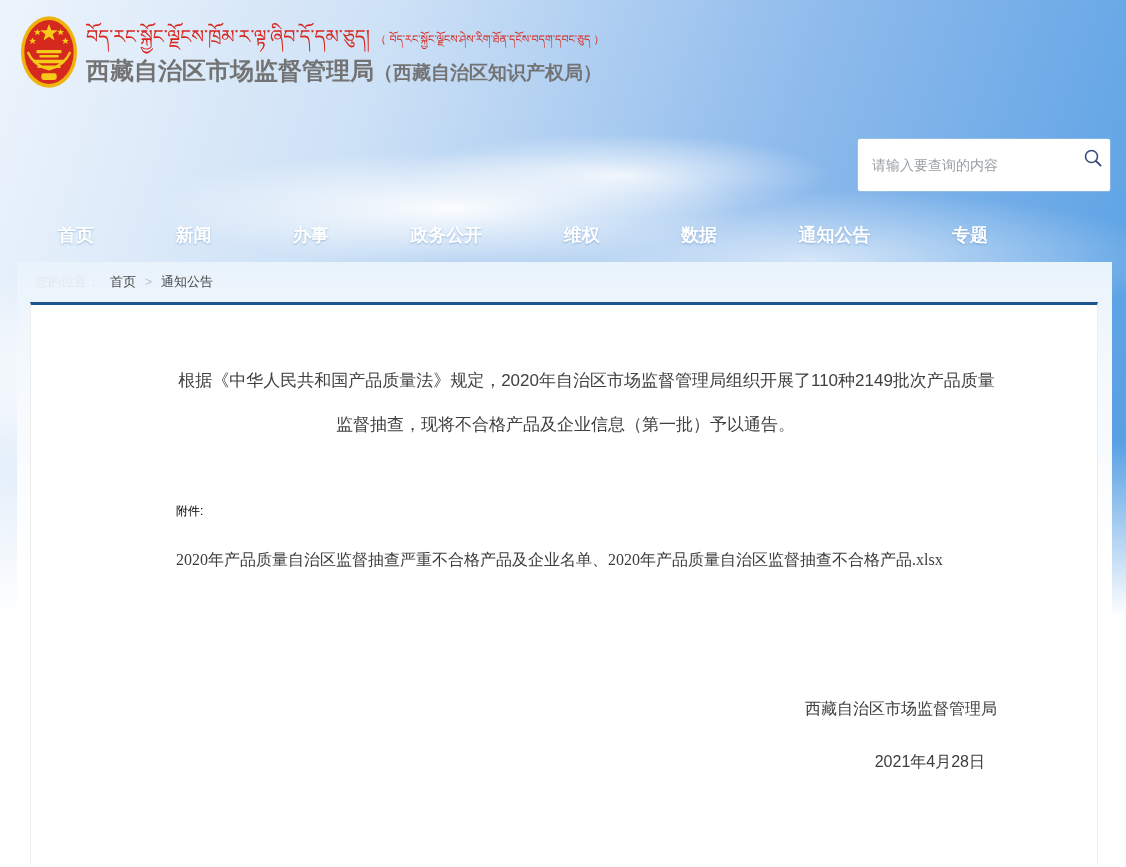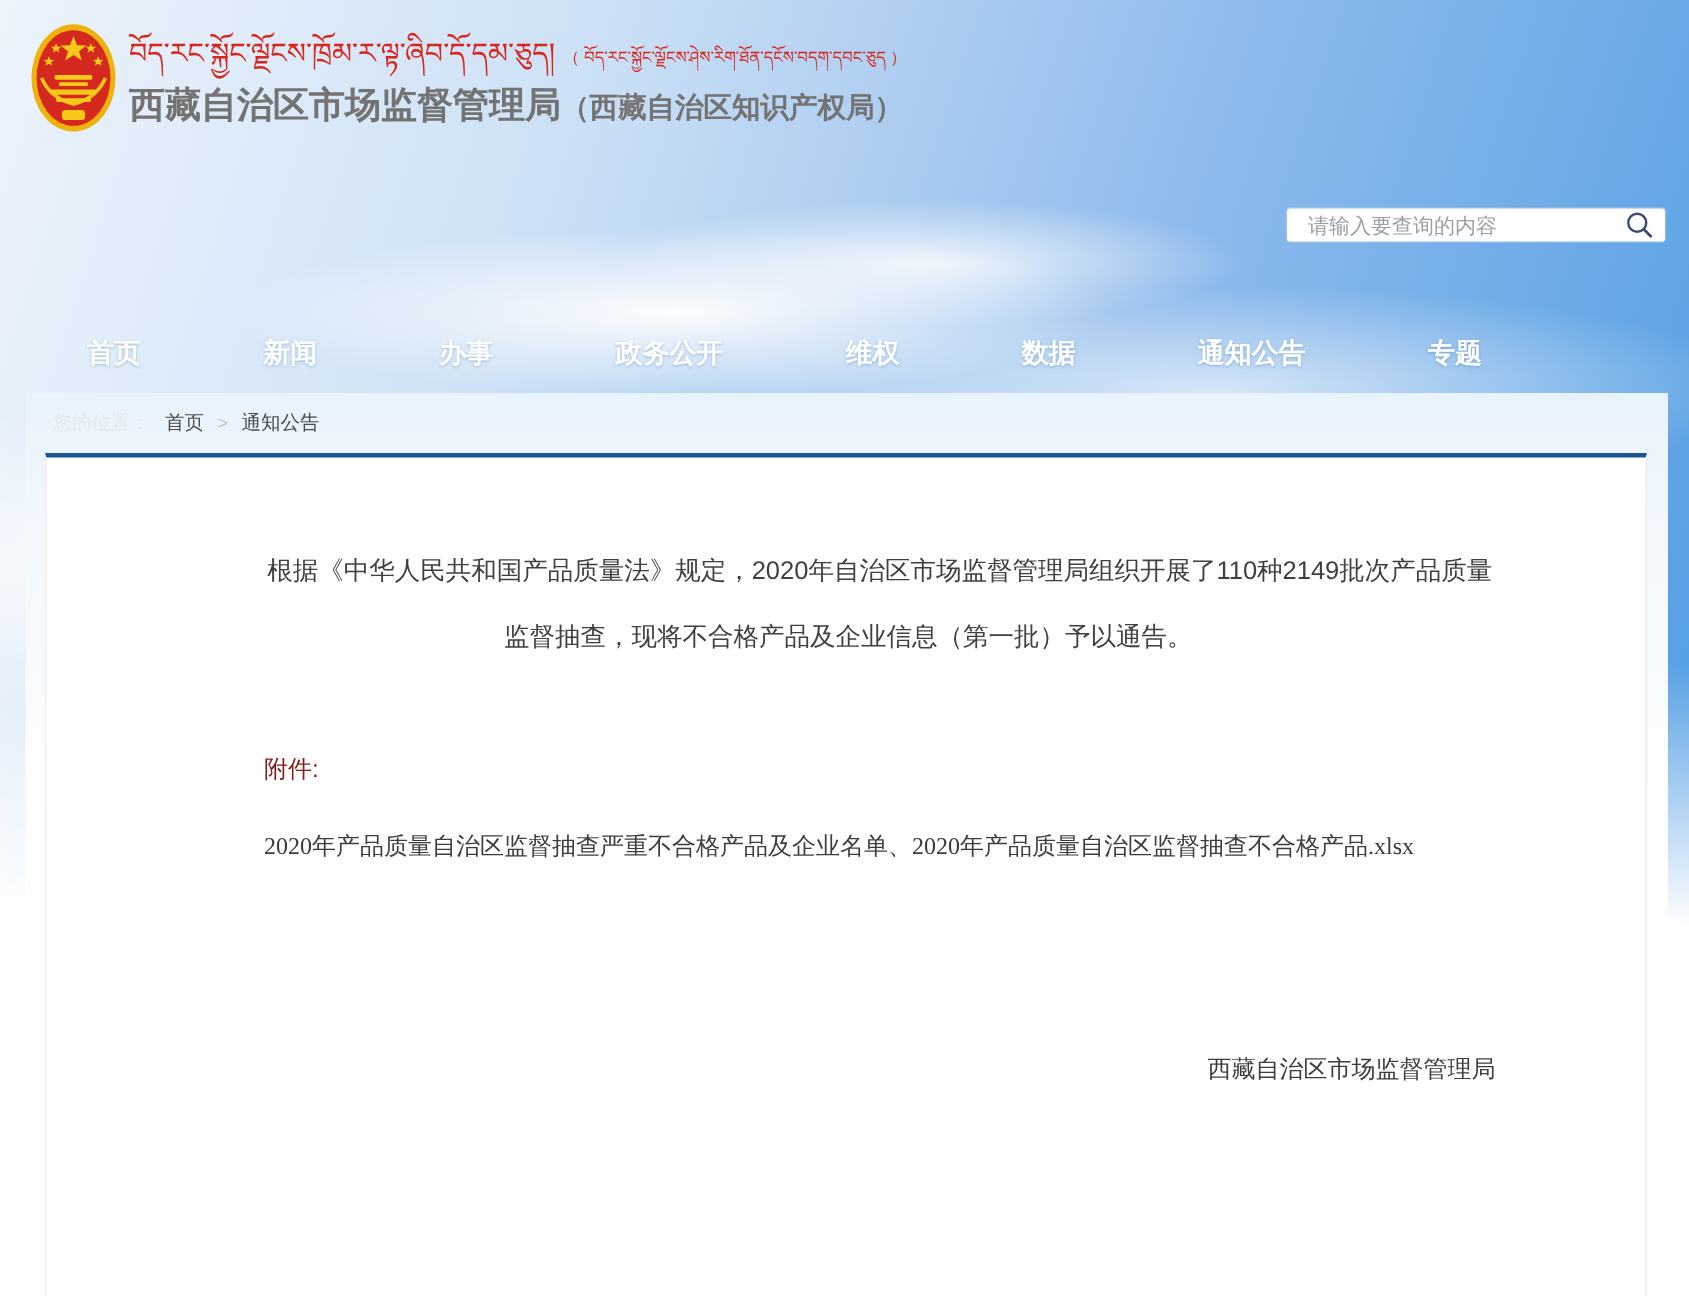--- a/index.html
+++ b/index.html
@@ -27,22 +27,22 @@
   .logo-row { position:absolute; top:15px; left:20px; display:flex; align-items:flex-end; cursor:pointer; }
   .emblem { width:58px; height:74px; flex:0 0 auto; }
   .titles { margin-left:8px; padding-top:2px; }
   .tibetan-line { color:#d8261d; font-size:19px; line-height:26px; white-space:nowrap; }
   .tibetan-line .tib-small { font-size:11px; }
   .cn-line { margin-top:3px; color:#737373; font-weight:bold; font-size:24px; line-height:32px; white-space:nowrap; letter-spacing:0; }
   .cn-line .cn-alias { font-size:19px; font-weight:bold; }
 
   
   .search-box {
-    position:absolute; top:139px; left:858px; width:252px; height:22px;
-    background:#ffffff; border-radius:2px; display:flex; align-items:center;
+    position:absolute; top:139px; left:858px; width:252px; height:52px;
+    background:#ffffff; border-radius:2px; display:flex; 
     box-shadow:0 0 0 1px rgba(190,210,230,.35);
   }
   .search-box input {
     flex:1; border:none; outline:none; background:transparent;
     padding:0 6px 0 14px; font-size:14px; color:#333;
     font-family:"Liberation Sans","DejaVu Sans",sans-serif;
   }
   .search-box input::placeholder { color:#9aa0a6; }
   .search-btn { width:34px; height:38px; display:flex; align-items:center; justify-content:center; cursor:pointer; background:none; border:none; }
 
@@ -75,21 +75,21 @@
     border-left:1px solid #ededed; border-right:1px solid #ededed;
   }
   .article { padding:36px 100px 0 103px; color:#3d3d3d; }
   .article h1 {
     text-align:center; font-size:23px; line-height:38px; font-weight:bold; color:#2f2f2f;
   }
   .article h1 span { display:block; }
   .body-par {
     margin-top:18px; font-size:17px; line-height:44px; color:#404040; text-indent:42px;text-align:center;
   }
-  .attach-label { margin-top:56px; padding-left:42px; font-size:16px; color:#7f1d1d; }
+  .attach-label { margin-top:56px; padding-left:42px; font-size:12px; color:#000000; }
   .attach-file  { margin-top:30px; padding-left:42px; font-size:16px; color:#3d3d3d; cursor:pointer;font-family:Liberation Serif, serif; }
   .sig-org  { margin-top:128px; text-align:right; font-size:16px; color:#3d3d3d; padding-right:0; }
   .sig-date { margin-top:32px;  text-align:right; font-size:16px; color:#3d3d3d; padding-right:12px; }
 </style>
 </head>
 <body>
 
 <div class="sky"></div>
 
 <div class="header">
@@ -144,15 +144,16 @@
     <span class="crumb-sep">&gt;</span>
     <a>通知公告</a>
   </div>
 
   <div class="panel">
     <article class="article">
       <p class="body-par">根据《中华人民共和国产品质量法》规定，2020年自治区市场监督管理局组织开展了110种2149批次产品质量监督抽查，现将不合格产品及企业信息（第一批）予以通告。</p>
       <p class="attach-label">附件:</p>
       <p class="attach-file">2020年产品质量自治区监督抽查严重不合格产品及企业名单、2020年产品质量自治区监督抽查不合格产品.xlsx</p>
       <div class="sig-org">西藏自治区市场监督管理局</div>
+      <div class="sig-date">2021年4月28日</div>
     </article>
   </div>
 </main>
 
 </body></html>

